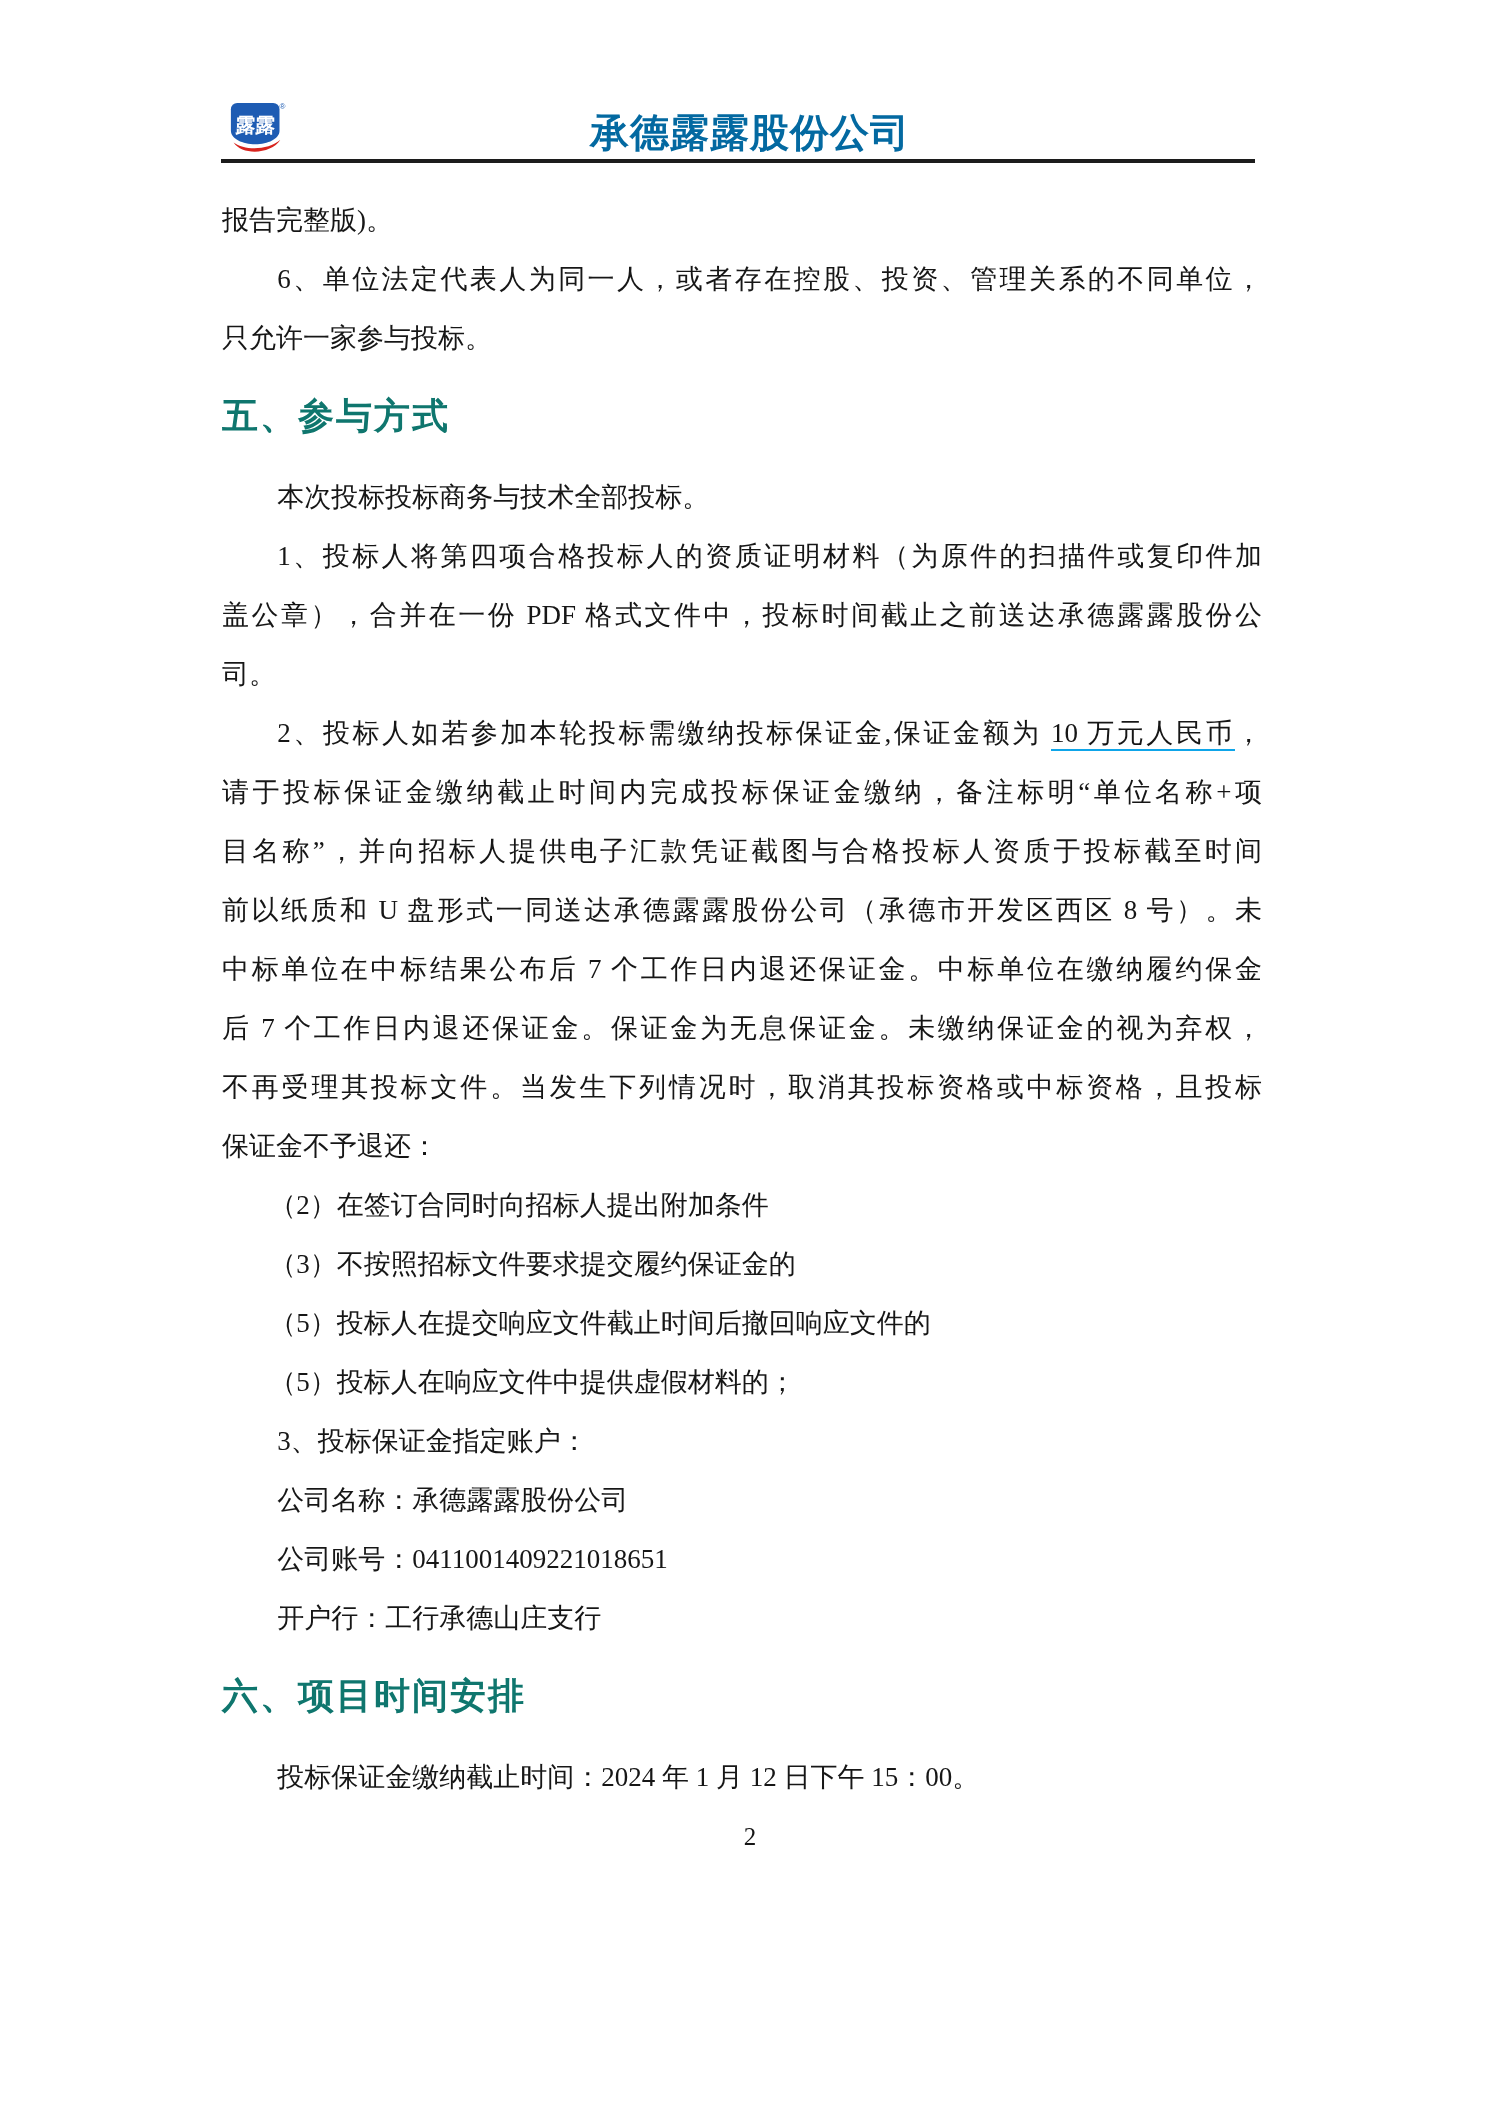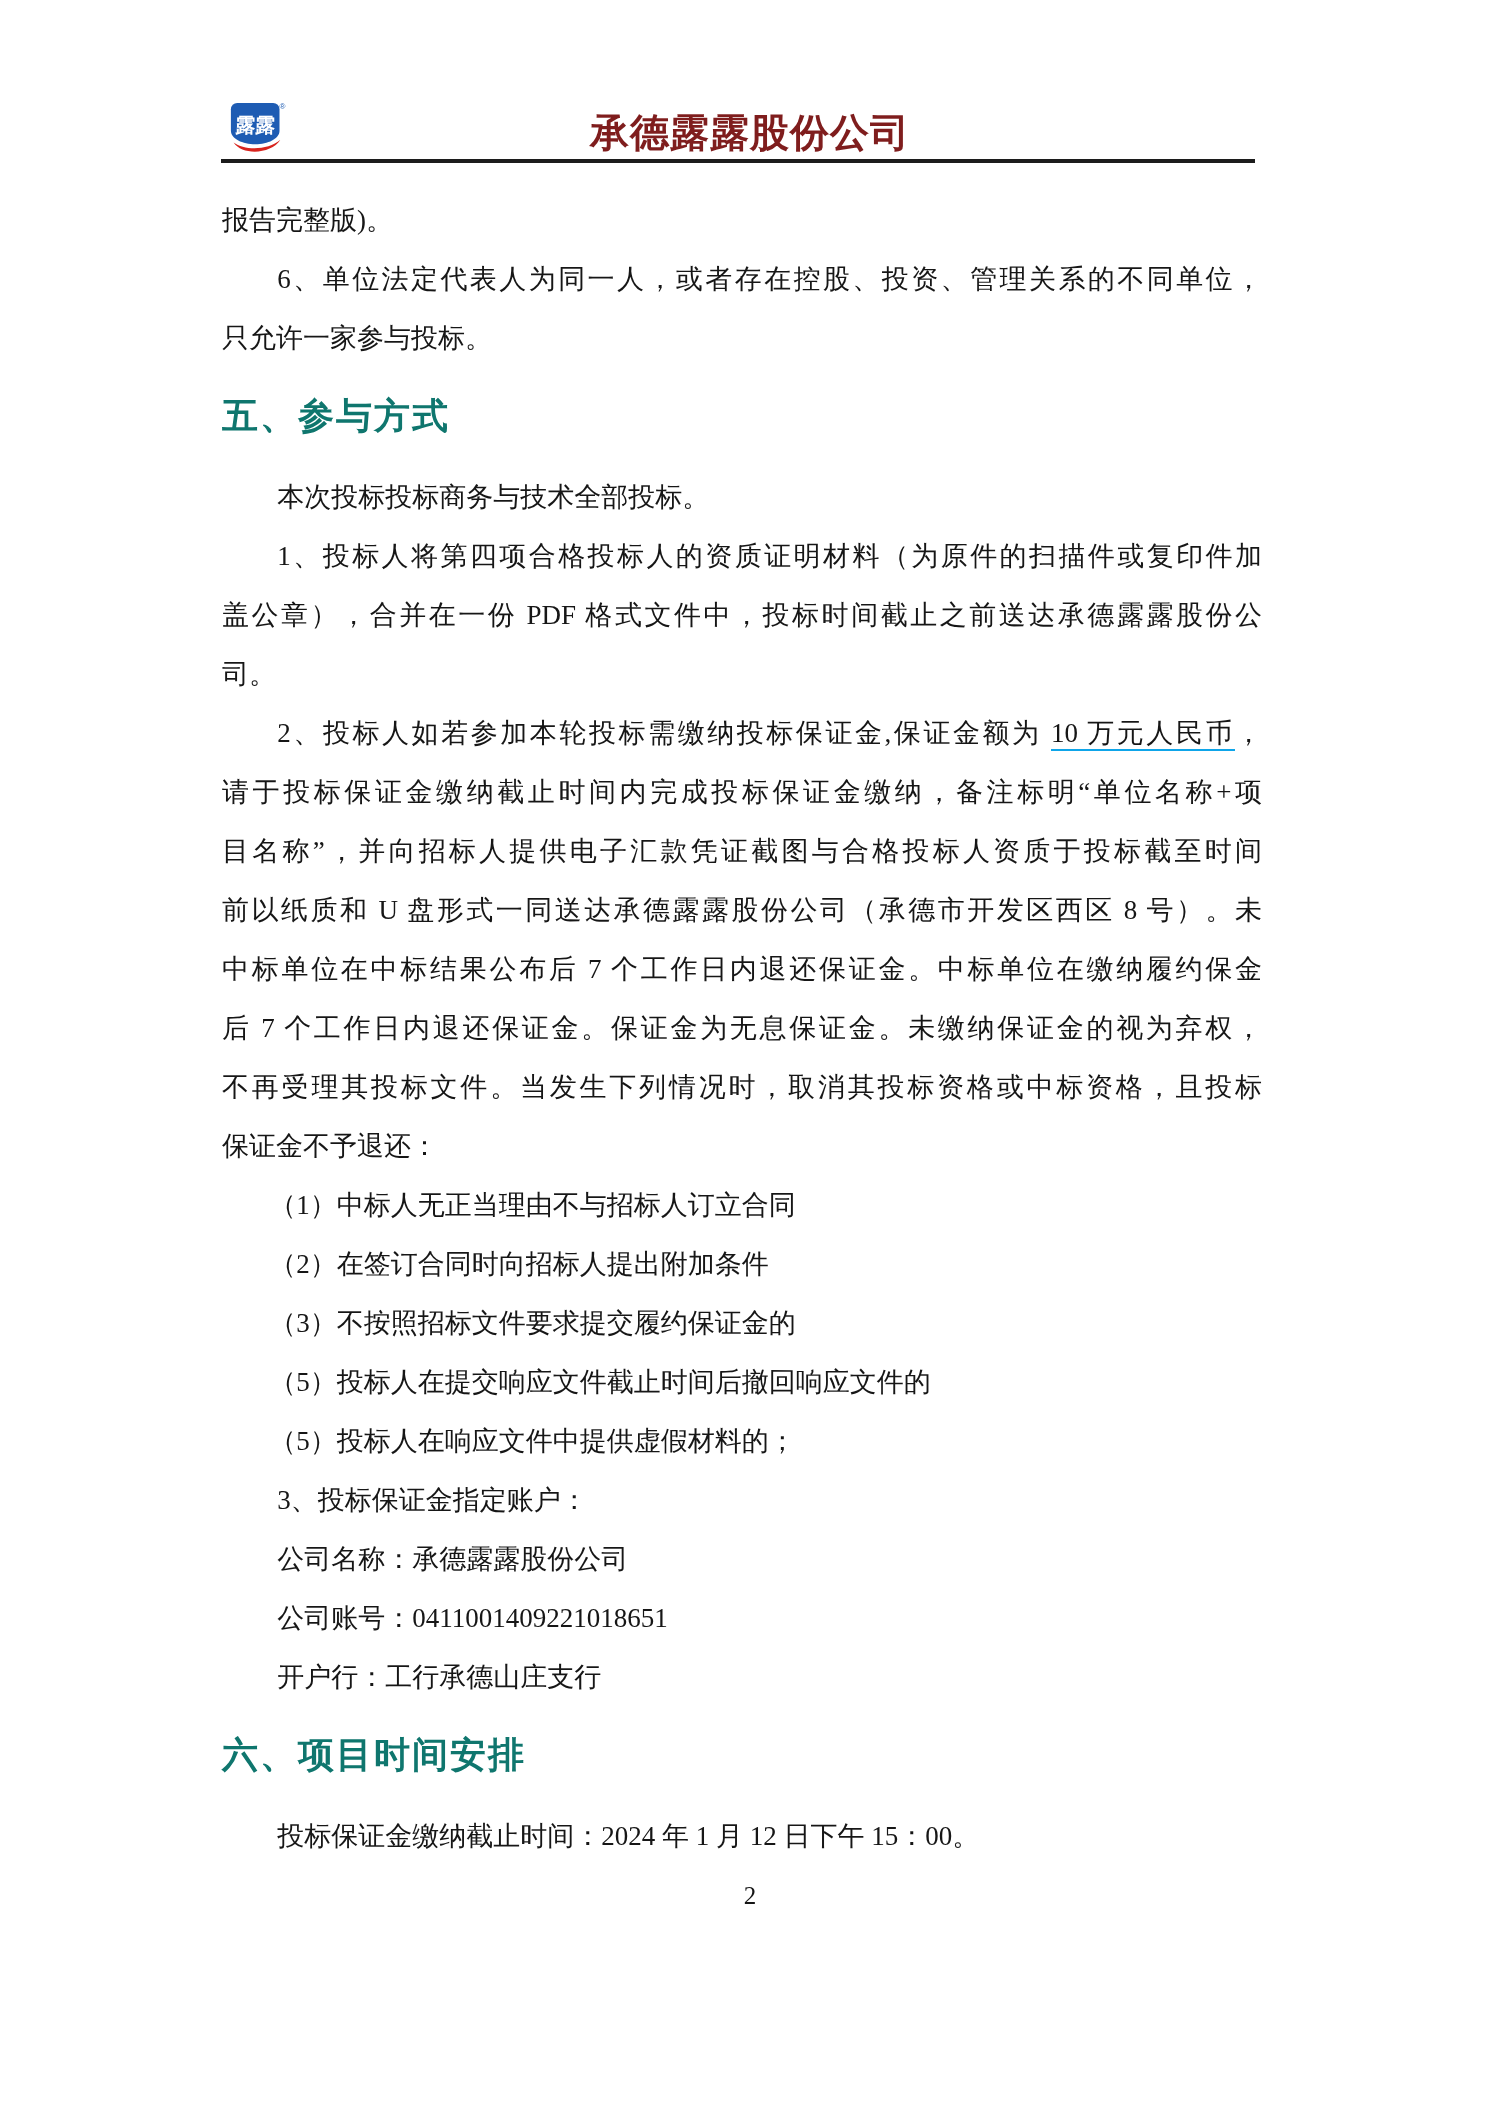--- a/index.html
+++ b/index.html
@@ -24,21 +24,21 @@
   }
   .company-title {
     position: absolute;
     left: 0; right: 0;
     top: 106px;
     text-align: center;
     font-family: "Liberation Sans", "DejaVu Sans", sans-serif;
     font-weight: bold;
     font-size: 39px;
     letter-spacing: 1px;
-    color: #7f1d1d;
+    color: #0369a1;
   }
   .header-divider {
     position: absolute;
     left: 221px;
     top: 159px;
     width: 1034px;
     height: 4px;
     background: #1c1c1c;
   }
   
@@ -103,21 +103,20 @@
       <div class="line  fill"><span>盖公章），合并在一份 PDF 格式文件中，投标时间截止之前送达承德露露股份公</span></div>
       <div class="line "><span>司。</span></div>
       <div class="line  indent-para fill"><span>2、投标人如若参加本轮投标需缴纳投标保证金,保证金额为 </span><u>10 万元人民币</u><span>，</span></div>
       <div class="line  fill"><span>请于投标保证金缴纳截止时间内完成投标保证金缴纳，备注标明“单位名称+项</span></div>
       <div class="line  fill"><span>目名称”，并向招标人提供电子汇款凭证截图与合格投标人资质于投标截至时间</span></div>
       <div class="line  fill"><span>前以纸质和 U 盘形式一同送达承德露露股份公司（承德市开发区西区 8 号）。未</span></div>
       <div class="line  fill"><span>中标单位在中标结果公布后 7 个工作日内退还保证金。中标单位在缴纳履约保金</span></div>
       <div class="line  fill"><span>后 7 个工作日内退还保证金。保证金为无息保证金。未缴纳保证金的视为弃权，</span></div>
       <div class="line  fill"><span>不再受理其投标文件。当发生下列情况时，取消其投标资格或中标资格，且投标</span></div>
       <div class="line "><span>保证金不予退还：</span></div>
-      <div class="line  indent-item"><span>（1）中标人无正当理由不与招标人订立合同</span></div>
       <div class="line  indent-item"><span>（2）在签订合同时向招标人提出附加条件</span></div>
       <div class="line  indent-item"><span>（3）不按照招标文件要求提交履约保证金的</span></div>
       <div class="line  indent-item"><span>（5）投标人在提交响应文件截止时间后撤回响应文件的</span></div>
       <div class="line  indent-item"><span>（5）投标人在响应文件中提供虚假材料的；</span></div>
       <div class="line  indent-para"><span>3、投标保证金指定账户：</span></div>
       <div class="line  indent-para"><span>公司名称：承德露露股份公司</span></div>
       <div class="line  indent-para"><span>公司账号：0411001409221018651</span></div>
       <div class="line  indent-para"><span>开户行：工行承德山庄支行</span></div>
       <div class="line heading"><span>六、项目时间安排</span></div>
       <div class="line  indent-para"><span>投标保证金缴纳截止时间：2024 年 1 月 12 日下午 15：00。</span></div>

